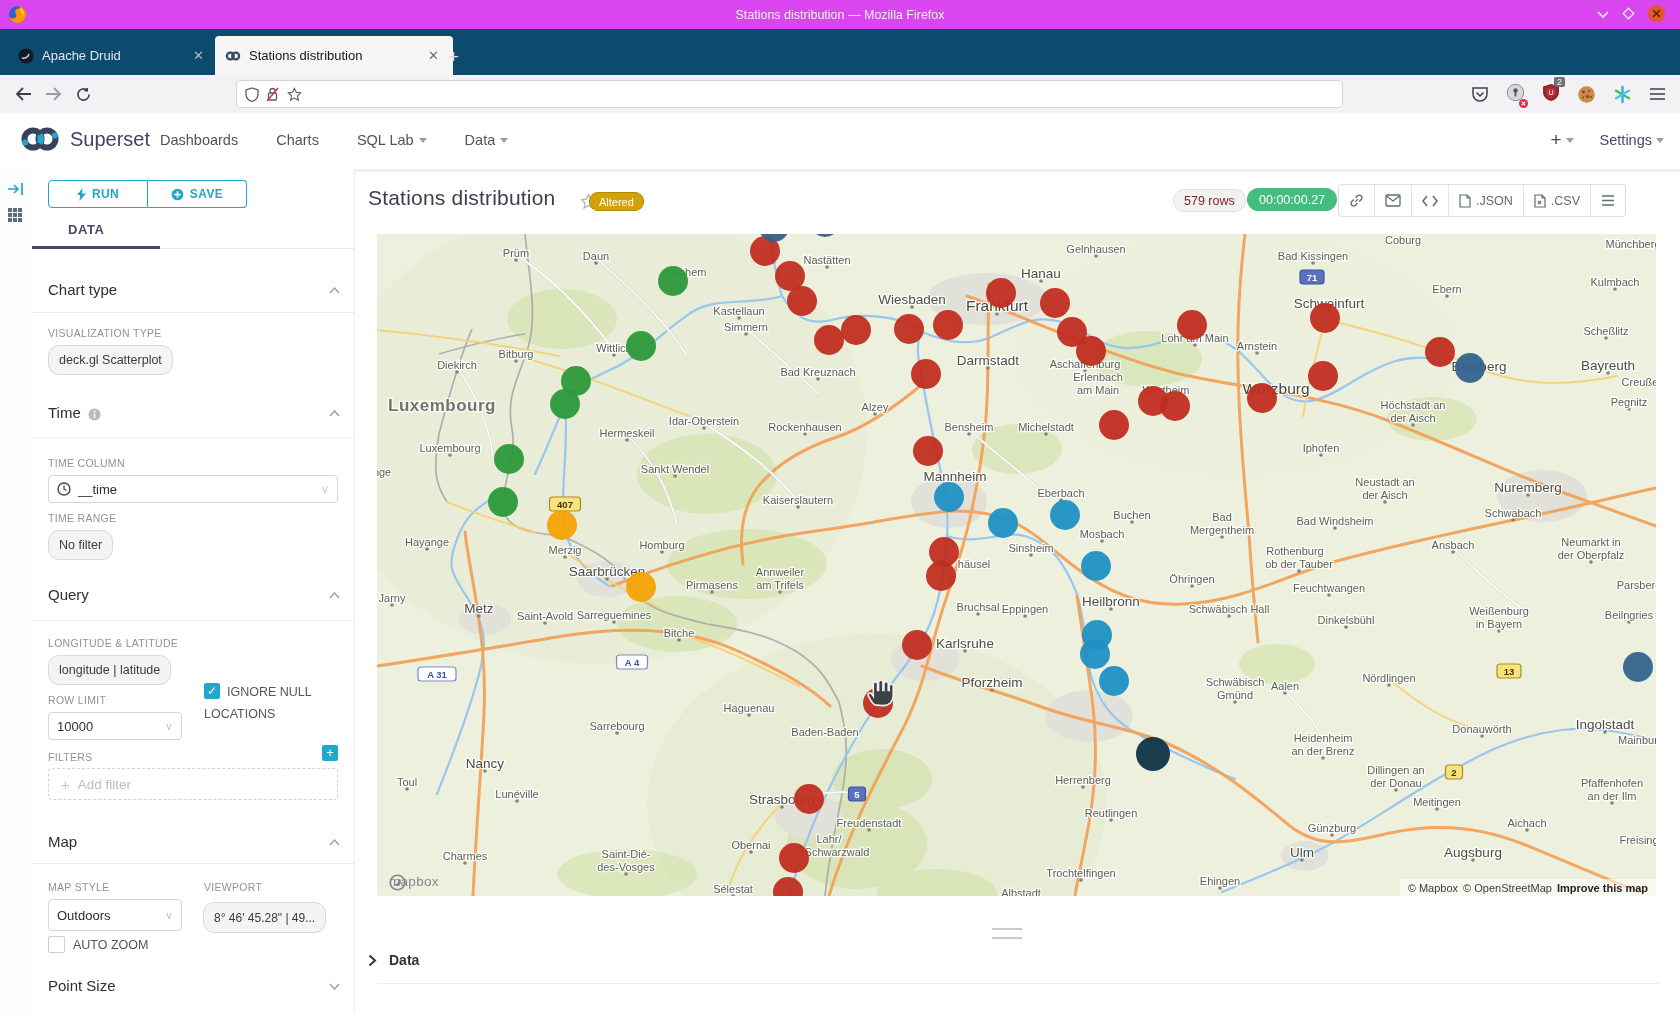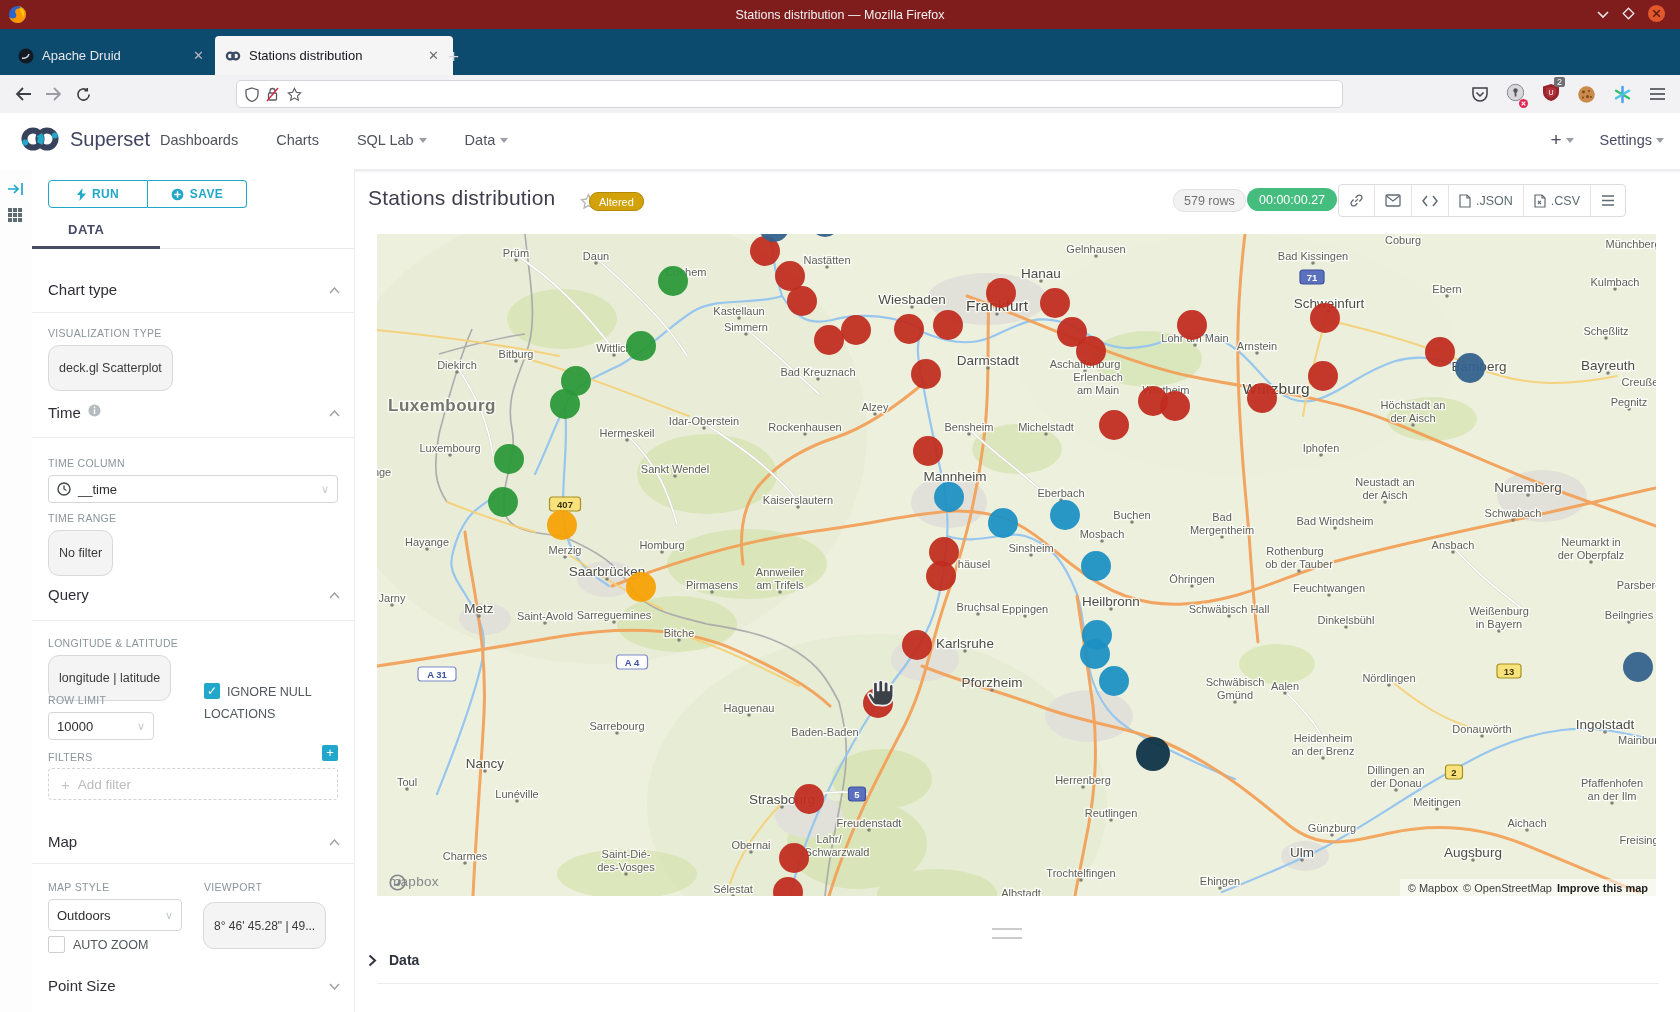--- a/index.html
+++ b/index.html
@@ -1,19 +1,19 @@
 <!DOCTYPE html>
 <html style="--accent: #20a7c9; --gold: #d3a10a; --green: #45bd7e;"><head>
 <meta charset="utf-8">
 <style>
   html,body{margin:0;padding:0;width:1680px;height:1012px;overflow:hidden;
     font-family:"Liberation Sans",sans-serif;background:#fff;}
   .abs{position:absolute}
   
-  #titlebar{left:0;top:0;width:1680px;height:29px;background:#7f1d1d;display:flex;align-items:center}
+  #titlebar{left:0;top:0;width:1680px;height:29px;background:#d946ef;display:flex;align-items:center}
   #titlebar .wtitle{position:absolute;left:0;right:0;text-align:center;color:#f1f1f3;font-size:12.5px}
   .winctl{position:absolute;top:4px;display:flex;gap:12px;align-items:center}
   #tabbar{left:0;top:29px;width:1680px;height:46px;background:#0c4a6e}
   .tab{position:absolute;top:7px;height:39px;display:flex;align-items:center;padding:0 10px;border-radius:4px 4px 0 0;font-size:13px}
   .tab .tclose{margin-left:auto;font-size:13px;padding:0 4px}
   #toolbar{left:0;top:75px;width:1680px;height:38px;background:#f2f2f4;border-bottom:1px solid #cfcfd4;display:flex;align-items:center}
   #urlbar{position:absolute;left:236px;top:5px;width:1107px;height:28px;background:#fff;border:1px solid #d4d4da;border-radius:5px;display:flex;align-items:center;padding:0 8px;box-sizing:border-box}
   #urlbar .url{font-size:13px;white-space:nowrap;overflow:hidden;flex:1}
   #urlbar .url b{color:#1c1c22;font-weight:bold}
   #urlbar .url span{color:#5c5c66}
@@ -34,35 +34,35 @@
   .tealbtn{flex:1;display:flex;align-items:center;justify-content:center;gap:6px;border:1px solid var(--accent);color:var(--accent);font-size:12px;font-weight:bold;letter-spacing:.4px;background:#fff}
   .tealbtn.left{border-radius:4px 0 0 4px}
   .tealbtn.right{border-radius:0 4px 4px 0;border-left:none}
   .paneltab{position:absolute;left:36px;top:53px;font-size:13px;font-weight:bold;color:#484b68;letter-spacing:.6px}
   .tabline{position:absolute;left:0;top:77px;width:128px;height:3px;background:#484b68}
   .tabborder{position:absolute;left:0;top:79px;width:322px;height:1px;background:#e8e8e8}
   .sech{position:absolute;left:16px;font-size:15px;color:#2e2e38;font-weight:500}
   .secchev{position:absolute;right:14px;width:11px;height:7px}
   .divider{position:absolute;left:0;width:322px;height:1px;background:#ececec}
   .ctl-label{position:absolute;font-size:10.5px;color:#8a959c;letter-spacing:.3px}
-  .pill{position:absolute;display:inline-flex;align-items:center;background:#f4f4f4;border:1px solid #d9d9d9;border-radius:11px;padding:12px 10px;font-size:12.5px;color:#3a3a3a;height:20px;white-space:nowrap}
+  .pill{position:absolute;display:inline-flex;align-items:center;background:#f4f4f4;border:1px solid #d9d9d9;border-radius:11px;padding:4px 10px;font-size:12.5px;color:#3a3a3a;height:20px;white-space:nowrap}
   .select{position:absolute;background:#fff;border:1px solid #d6d6d6;border-radius:4px;display:flex;align-items:center;font-size:13px;color:#2f2f2f;box-sizing:border-box;padding:0 8px;gap:7px}
   .select .sv{flex:1}
   .selcaret{color:#c2c9cd;font-size:11px}
   .cb{position:absolute;box-sizing:border-box;border-radius:2px}
   .cb.checked{background:var(--accent);color:#fff;display:flex;align-items:center;justify-content:center;font-size:12px}
   .cb.un{background:#fff;border:1.5px solid #cfcfcf}
   .cbl{position:absolute;font-size:12.5px;color:#51585e}
   .addfilter{position:absolute;left:16px;border:1.5px dashed #d4d4d4;border-radius:4px;display:flex;align-items:center;gap:8px;color:#bcbcbc;font-size:13.5px;padding:0 12px;box-sizing:border-box}
   .plusbtn{position:absolute;width:16px;height:16px;background:var(--accent);color:#fff;border-radius:2px;font-size:13px;line-height:15px;text-align:center}
   
   #chart{left:354px;top:0;width:1326px;height:843px}
   .cht-title{position:absolute;left:14px;top:17px;font-size:21px;color:#3d3d4d;letter-spacing:.2px}
   .badge-altered{position:absolute;left:235px;top:23px;height:17px;padding:0 9px;background:var(--gold);border:1px solid #b28a00;border-radius:9px;color:#fff;font-size:11px;display:flex;align-items:center}
-  .pill-rows{position:absolute;left:819px;top:20px;height:21px;border-radius:11px;background:#f2f2f2;border:1px solid #e2e2e2;color:#737373;font-size:12.5px;display:flex;align-items:center;padding:0 10px}
+  .pill-rows{position:absolute;left:819px;top:20px;height:21px;border-radius:11px;background:#f2f2f2;border:1px solid #e2e2e2;color:#7f1d1d;font-size:12.5px;display:flex;align-items:center;padding:0 10px}
   .pill-time{position:absolute;left:893px;top:19px;height:23px;border-radius:12px;background:var(--green);color:#fff;font-size:12.5px;display:flex;align-items:center;padding:0 12px}
   .btngroup{position:absolute;left:984px;top:15px;height:31px;display:flex;border:1px solid #dcdcdc;border-radius:4px;background:#fff;color:#5f6b72;font-size:12.5px}
   .bg-item{display:flex;align-items:center;justify-content:center;padding:0 10px;border-right:1px solid #e4e4e4;gap:5px}
   .bg-item:last-child{border-right:none}
   
   #map{left:23px;top:65px;width:1279px;height:662px;background:#eef0de;overflow:hidden;border-radius:1px}
   #map svg{position:absolute;left:0;top:0}
   .city{font-size:11px;fill:#5d5f55;text-anchor:middle;paint-order:stroke;stroke:rgba(255,255,255,.82);stroke-width:2.6px}
   .city.lg{font-size:13.5px;fill:#4c4e45}
   .city.xl{font-size:15.5px;fill:#45473e}
@@ -275,21 +275,21 @@
       <div class="tabline"></div>
 
     <div class="sech" style="top:112px">Chart type</div>
     <svg class="secchev" style="top:118px" viewBox="0 0 11 7">
         <path d="M1 6l4.5-5L10 6" stroke="#9aa0a6" stroke-width="1.4" fill="none"></path>
       </svg>
     <div class="divider" style="top:143px"></div>
     <div class="ctl-label" style="left:16px;top:158px">VISUALIZATION TYPE</div>
     <div class="pill" style="left:16px;top:176px">deck.gl Scatterplot</div>
 
-    <div class="sech" style="top:235px;display:flex;align-items:flex-start;gap:7px">
+    <div class="sech" style="top:235px;display:flex;align-items:flex-end;gap:7px">
       <span>Time</span>
       <svg width="13" height="13" viewBox="0 0 14 14">
           <circle cx="7" cy="7" r="6.5" fill="#b4bcc0"></circle>
           <rect x="6.2" y="5.8" width="1.6" height="5" fill="#fff"></rect>
           <circle cx="7" cy="3.8" r="1" fill="#fff"></circle>
         </svg>
     </div>
     <svg class="secchev" style="top:241px" viewBox="0 0 11 7">
         <path d="M1 6l4.5-5L10 6" stroke="#9aa0a6" stroke-width="1.4" fill="none"></path>
       </svg>
@@ -307,21 +307,21 @@
     <div class="pill" style="left:16px;top:361px">No filter</div>
 
     <div class="sech" style="top:417px">Query</div>
     <svg class="secchev" style="top:423px" viewBox="0 0 11 7">
         <path d="M1 6l4.5-5L10 6" stroke="#9aa0a6" stroke-width="1.4" fill="none"></path>
       </svg>
     <div class="divider" style="top:451px"></div>
     <div class="ctl-label" style="left:16px;top:468px">LONGITUDE &amp; LATITUDE</div>
     <div class="pill" style="left:16px;top:486px">longitude | latitude</div>
     <div class="ctl-label" style="left:16px;top:525px">ROW LIMIT</div>
-    <div class="select" style="left:16px;top:543px;width:106px;height:28px">
+    <div class="select" style="left:16px;top:543px;width:134px;height:28px">
       <span class="sv">10000</span>
         <span class="selcaret">∨</span>
     </div>
     <div class="cb checked" style="left:172px;top:514px;width:16px;height:16px">✓</div>
     <div class="cbl" style="left:195px;top:516px">IGNORE NULL</div>
     <div class="cbl" style="left:172px;top:538px">LOCATIONS</div>
     <div class="ctl-label" style="left:16px;top:582px">FILTERS</div>
     <div class="plusbtn" style="left:290px;top:576px">+</div>
     <div class="addfilter" style="top:599px;width:290px;height:32px">
       <span style="font-size:15px;color:#c7c7c7">+</span>

